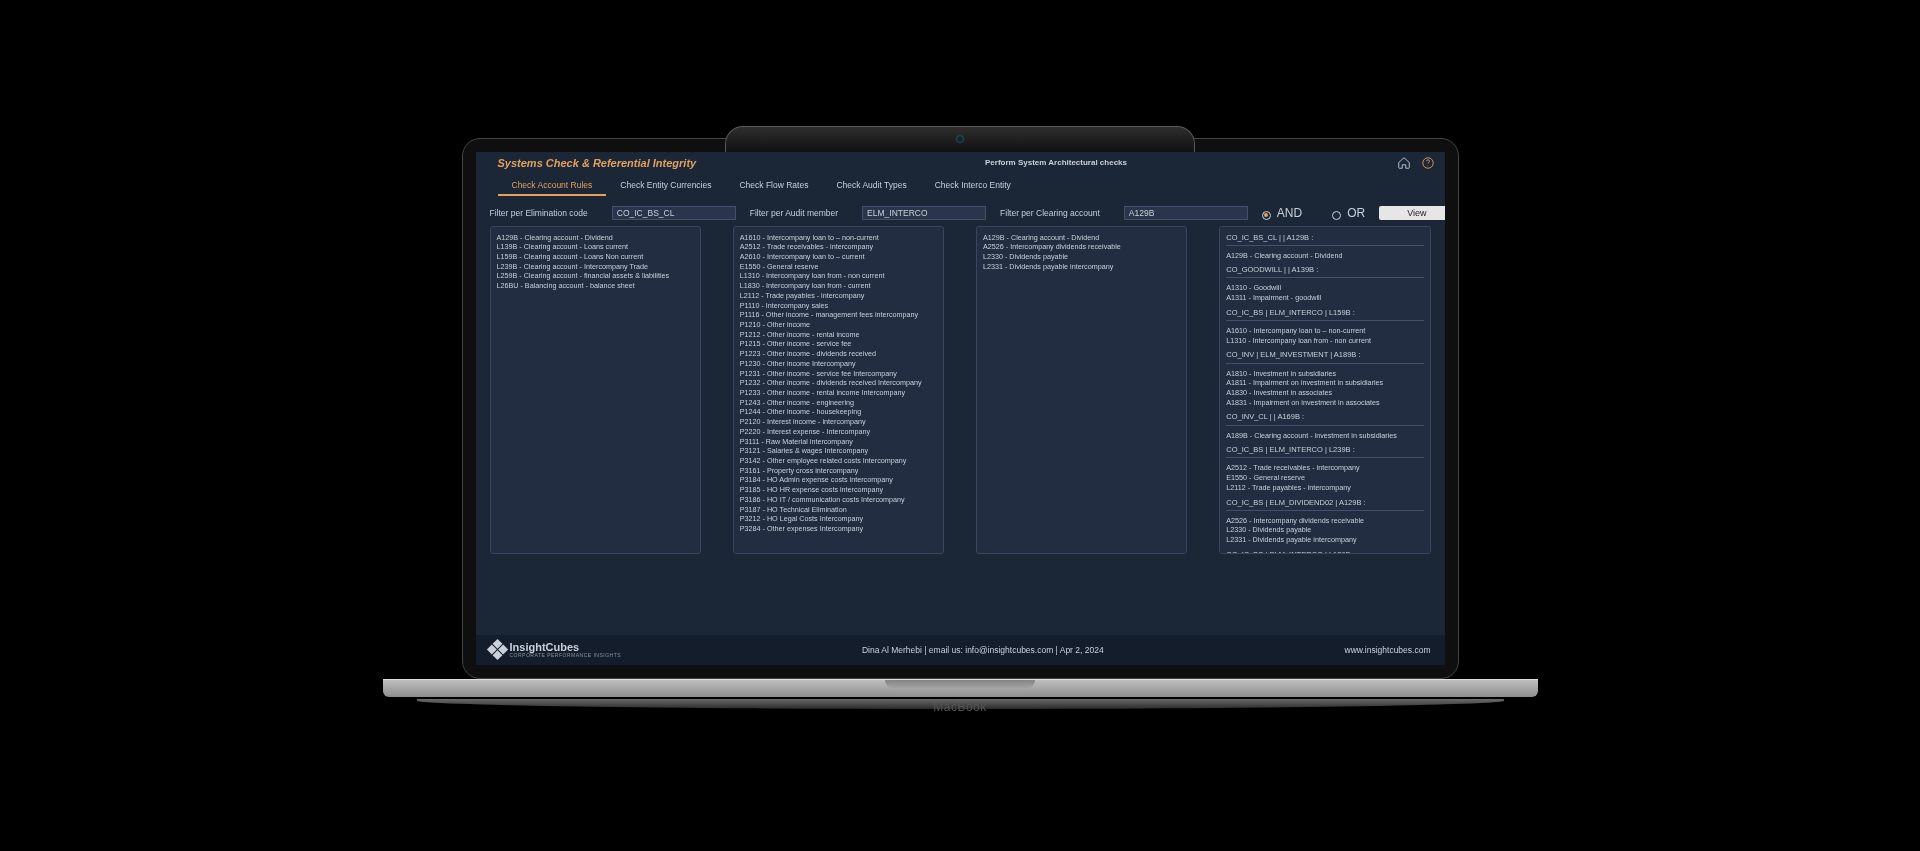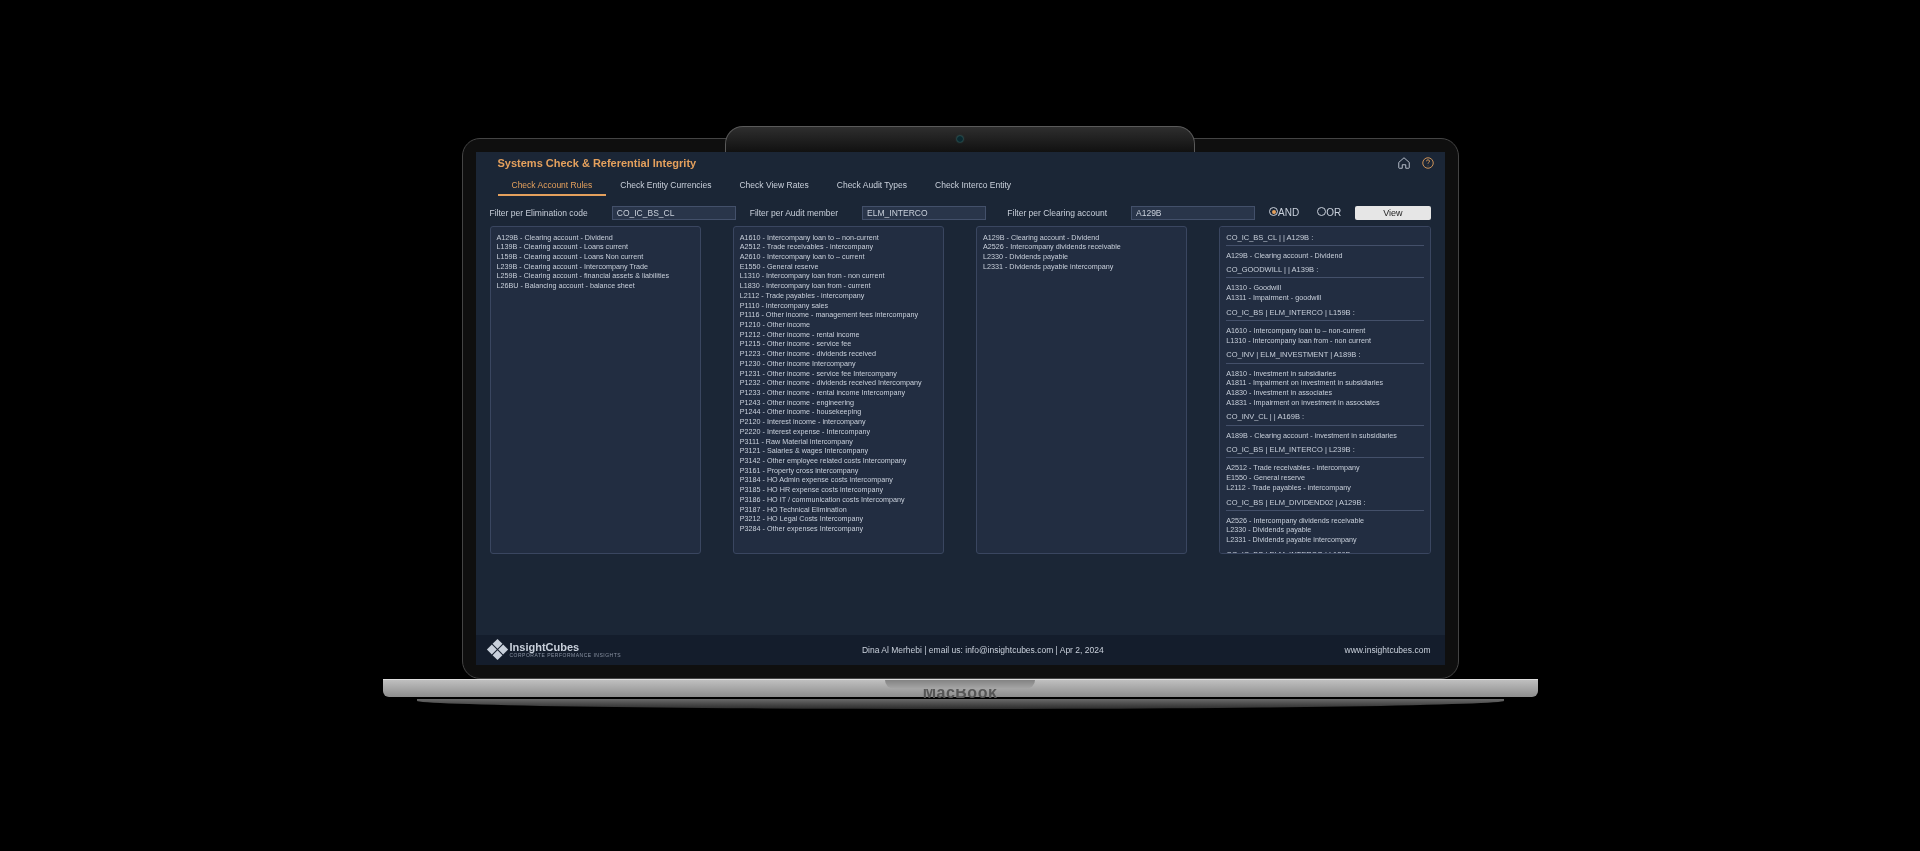--- a/index.html
+++ b/index.html
@@ -47,21 +47,21 @@
     background: #1b2636;
     overflow: hidden;
     position: relative;
   }
   .header {
     display: flex;
     justify-content: space-between;
     align-items: center;
     padding: 4px 10px 0 22px;
   }
-  .header-left { width: 240px; }
+  .header-left { width: 240px; font-style: italic; }
   .title {
     color: #e4a05d;
     font-size: 11px;
     font-weight: bold;
     white-space: nowrap;
   }
   .header-center { flex:1; text-align:center; color:#c9d0db; font-size:8px; line-height:1.4; padding:0 8px; }
   .header-center .hdr-bold { font-weight:bold; }
   .header-right { width: 60px; display:flex; gap:10px; justify-content:flex-end; align-items:center; }
   .ico { width:14px; height:14px; stroke:#c9d0db; fill:none; stroke-width:1.5; }
@@ -93,21 +93,21 @@
   .fcol label { white-space:nowrap; }
   .fcol input[type=text] {
     background:#29354a;
     border:1px solid #43506a;
     color:#c9d0db;
     font-size:8.5px;
     padding:1px 4px;
     width:124px;
     height:14px;
   }
-  .radio-grp { display:flex; align-items:flex-start; font-size:10px; }
+  .radio-grp { display:flex; align-items:flex-end; gap:6px; font-size:12px; }
   .radio {
     width:9px;height:9px;border-radius:50%;border:1.5px solid #c9d0db;display:inline-flex;align-items:center;justify-content:center;
   }
   .radio.on::after { content:""; width:4px;height:4px;border-radius:50%;background:#e4a05d; }
   .view-btn {
     background:#e6e6e6;
     color:#222;
     font-size:9px;
     padding:2px 28px;
     border-radius:2px;
@@ -166,23 +166,22 @@
     position:relative;
     border-top:1px solid #ddd;
   }
   .notch {
     position:absolute; top:0; left:50%; transform:translateX(-50%);
     width:150px; height:9px;
     background:linear-gradient(180deg,#838383,#a7a7a7);
     border-radius:0 0 10px 10px;
   }
   .mb-label {
-    text-align:center;font-size:16px;color:#555;letter-spacing:0.5px;
-    margin-top:4px;
-    font-weight:bold;
+    text-align:center;font-size:12px;color:#555;letter-spacing:0.5px;
+    margin-top:20px;
   }
   .base-bottom {
     height:10px;
     background:linear-gradient(180deg,#6a6a6a,#2a2a2a);
     margin:2px 34px 0 34px;
     border-radius:0 0 60% 60% / 0 0 100% 100%;
   }
 </style>
 </head>
 <body>
@@ -193,37 +192,38 @@
     </div>
 
   <div class="screen-frame">
     <div class="screen">
 
       <div class="header">
         <div class="header-left">
           <div class="title">Systems Check &amp; Referential Integrity</div>
         </div>
         <div class="header-center">
+          <div class="hdr-bold">Perform System Architectural checks</div>
         </div>
         <div class="header-right">
           <svg class="ico" viewBox="0 0 24 24">
               <path d="M3 11 12 3l9 8v9a1 1 0 0 1-1 1h-5v-6h-6v6H4a1 1 0 0 1-1-1z"></path>
             </svg>
           <svg class="ico" viewBox="0 0 24 24" style="stroke:#e4a05d">
               <circle cx="12" cy="12" r="9"></circle>
               <path d="M9.5 9a2.5 2.5 0 1 1 3.5 2.3c-.8.4-1 .9-1 1.7"></path>
               <circle cx="12" cy="17" r="0.6" fill="#e4a05d" stroke="none"></circle>
             </svg>
         </div>
       </div>
 
       <div class="tabs" id="tabs">
           <div class="tab active">Check Account Rules</div>
           <div class="tab">Check Entity Currencies</div>
-          <div class="tab">Check View Rates</div>
+          <div class="tab">Check Flow Rates</div>
           <div class="tab">Check Audit Types</div>
           <div class="tab">Check Interco Entity</div>
         </div>
 
       <div class="filters">
         <div class="fcol">
           <label>Filter per Elimination code</label>
           <input type="text" value="CO_IC_BS_CL" style="">
         </div>
         <div class="fcol">

